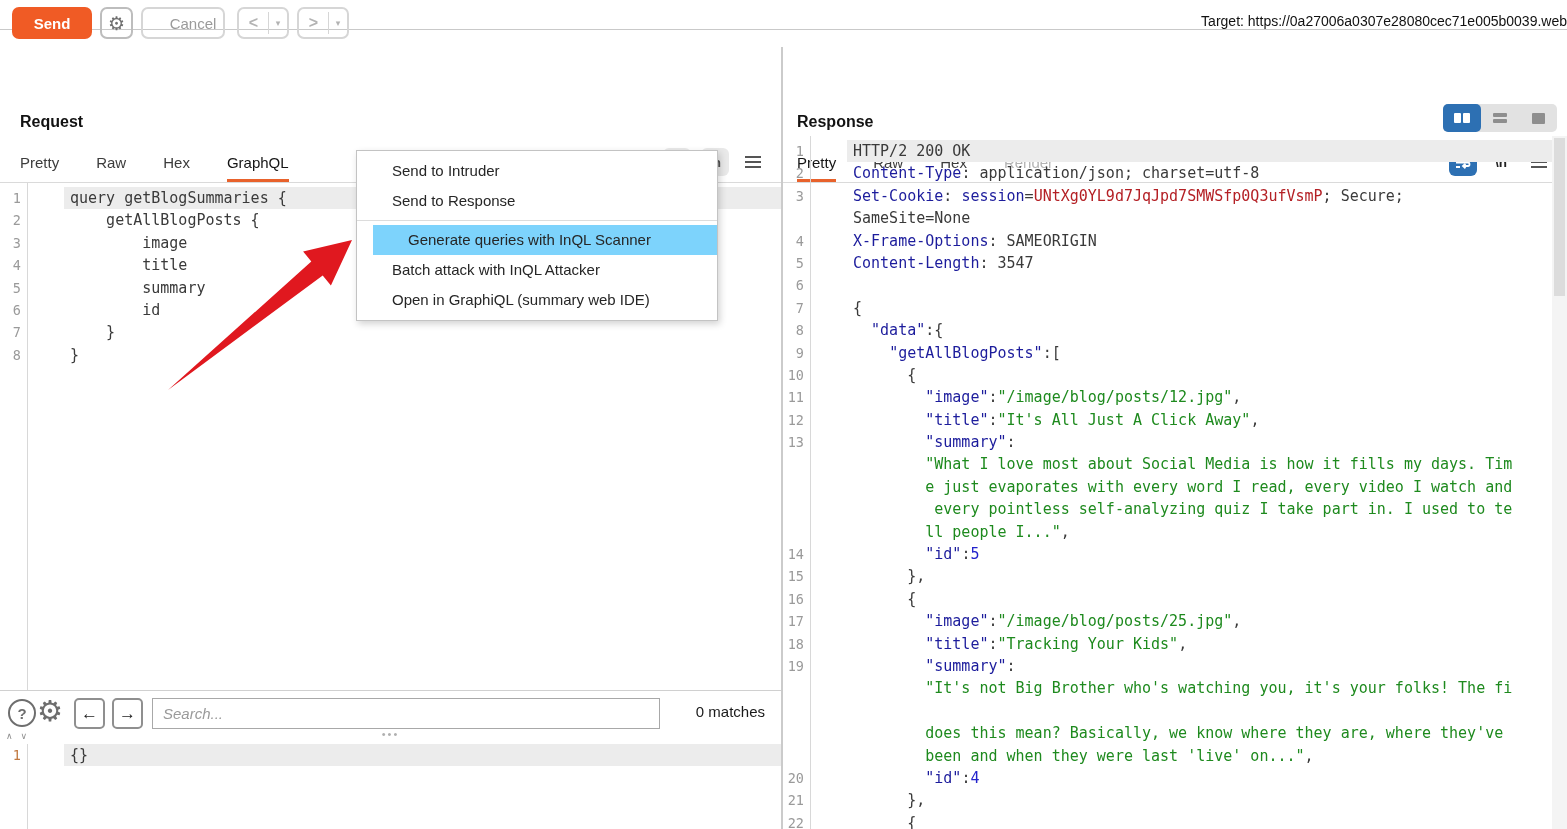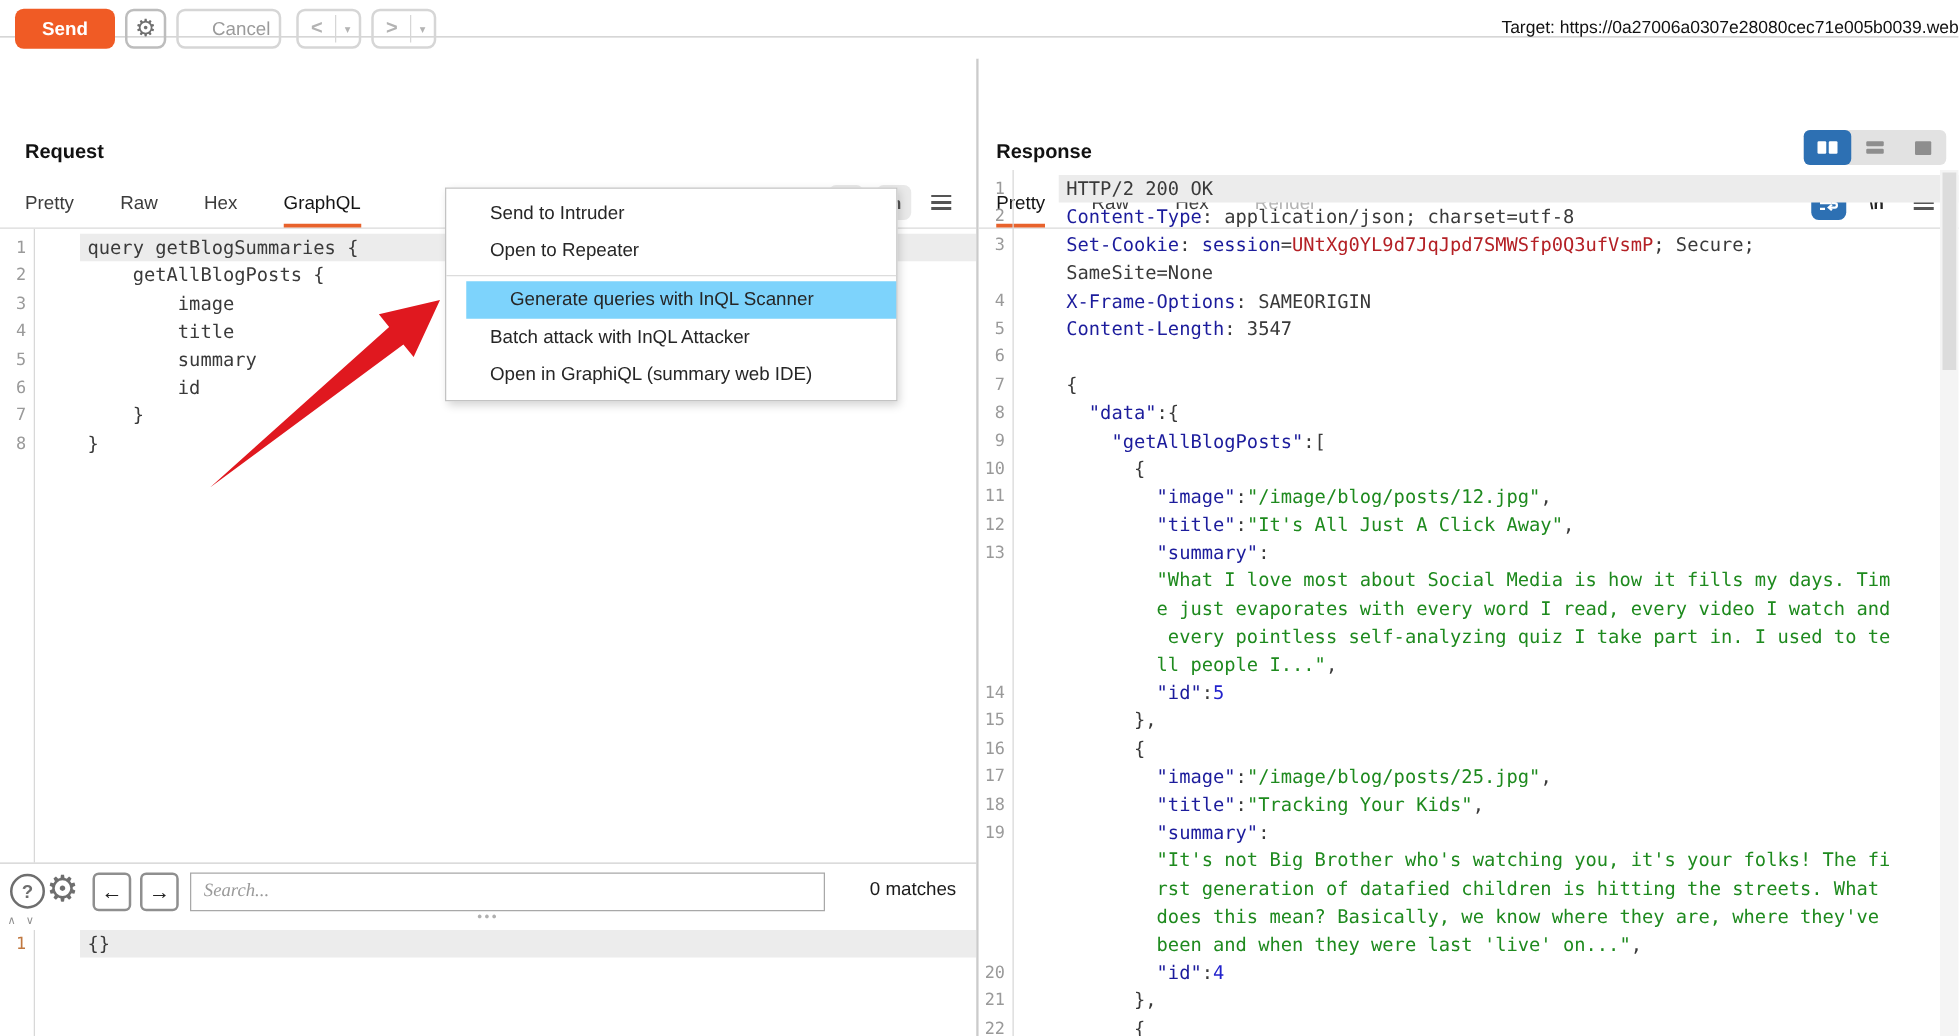--- a/index.html
+++ b/index.html
@@ -71,21 +71,21 @@
   .menu-sep{border-top:1px solid #dcdcdc;margin:4px 0;}
 
   
   #arrow-svg{position:absolute;left:0;top:47px;width:781px;height:782px;pointer-events:none;z-index:6;}
 
   
   #search-bar{position:absolute;left:0;top:643px;width:781px;height:43px;border-top:1px solid #d0d0d0;box-sizing:border-box;background:#fff;}
   .help-icon{position:absolute;left:8px;top:8px;width:28px;height:28px;border:2.5px solid #6e6e6e;border-radius:50%;box-sizing:border-box;display:flex;align-items:center;justify-content:center;font-size:15px;font-weight:bold;color:#6e6e6e;}
   .gear2-icon{position:absolute;left:37px;top:3px;font-size:29px;color:#6e6e6e;}
   .sq-btn{position:absolute;top:7px;width:31px;height:31px;border:2px solid #8f8f8f;border-radius:5px;box-sizing:border-box;display:flex;align-items:center;justify-content:center;font-size:17px;color:#222;background:#fff;}
-  #search-input{position:absolute;left:152px;top:7px;width:508px;height:31px;border:1px solid #a8a8a8;box-sizing:border-box;padding:0 10px;font-size:15px;font-style:italic;color:#701a75;font-family:Liberation Serif, serif;outline:none;}
+  #search-input{position:absolute;left:152px;top:7px;width:508px;height:31px;border:1px solid #a8a8a8;box-sizing:border-box;padding:0 10px;font-size:15px;font-style:italic;color:#701a75;font-family:Liberation Sans, sans-serif;outline:none;}
   #search-input::placeholder{color:#9a9a9a;font-style:italic;}
   #matches{position:absolute;right:16px;top:12px;font-size:15px;color:#1a1a1a;}
 
   
   #splitter{position:absolute;left:0;top:686px;width:781px;height:11px;}
   #splitter .collapse{position:absolute;left:6px;top:-2px;font-size:9px;color:#8f8f8f;letter-spacing:8px;}
   #splitter .dots{position:absolute;left:50%;transform:translateX(-50%);top:-5px;font-size:11px;color:#b0b0b0;letter-spacing:2px;}
   #vars-editor{top:697px;bottom:0;overflow:hidden;}
 
   
@@ -195,21 +195,21 @@
       <div class="gutter-line"></div>
     <div class="crow hl">
           <span class="gut accent">1</span>
           <span class="code"><span class="sg-plain">{}</span></span>
         </div>
       </div>
   </div>
 
   <div id="ctx-menu">
       <div class="menu-item">Send to Intruder</div>
-      <div class="menu-item">Open to Repeater</div>
+      <div class="menu-item">Send to Response</div>
       <div class="menu-sep"></div>
       <div class="menu-item hot">Generate queries with InQL Scanner</div>
       <div class="menu-item">Batch attack with InQL Attacker</div>
       <div class="menu-item">Open in GraphiQL (summary web IDE)</div>
     </div>
 
   <svg id="arrow-svg" viewBox="0 0 781 782">
     <polygon points="168,343 311.3,214.5 303.1,204.4 352,193 330.9,238.6 322.7,228.5" fill="#e0181f"></polygon>
   </svg>
 
@@ -348,21 +348,21 @@
         <div class="crow">
           <span class="gut">19</span>
           <span class="code"><span class="sg-plain">        </span><span class="sg-key">"summary"</span><span class="sg-plain">:</span></span>
         </div>
         <div class="crow">
           <span class="gut"></span>
           <span class="code"><span class="sg-plain">        </span><span class="sg-str">"It's not Big Brother who's watching you, it's your folks! The fi</span></span>
         </div>
         <div class="crow">
           <span class="gut"></span>
-          <span class="code"><span class="sg-plain">        </span><span class="sg-str">rst generation of datafied children is hitting the streets. What</span></span>
+          <span class="code"><span class="sg-plain">        </span></span>
         </div>
         <div class="crow">
           <span class="gut"></span>
           <span class="code"><span class="sg-plain">        </span><span class="sg-str">does this mean? Basically, we know where they are, where they've</span></span>
         </div>
         <div class="crow">
           <span class="gut"></span>
           <span class="code"><span class="sg-plain">        </span><span class="sg-str">been and when they were last 'live' on..."</span><span class="sg-plain">,</span></span>
         </div>
         <div class="crow">

